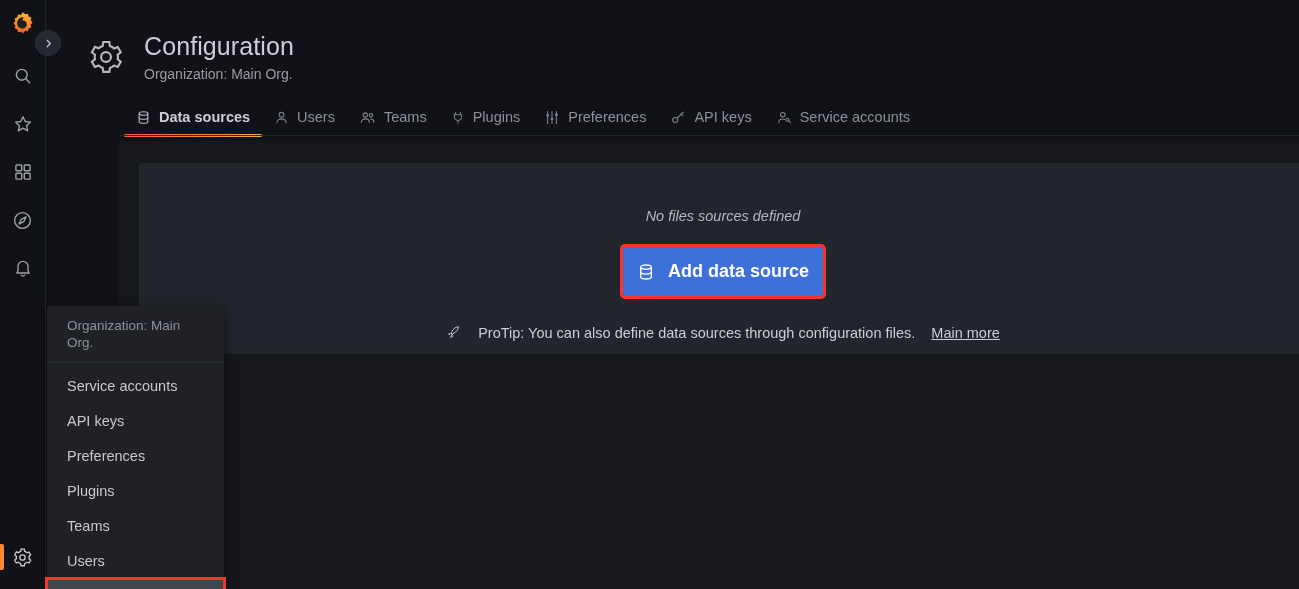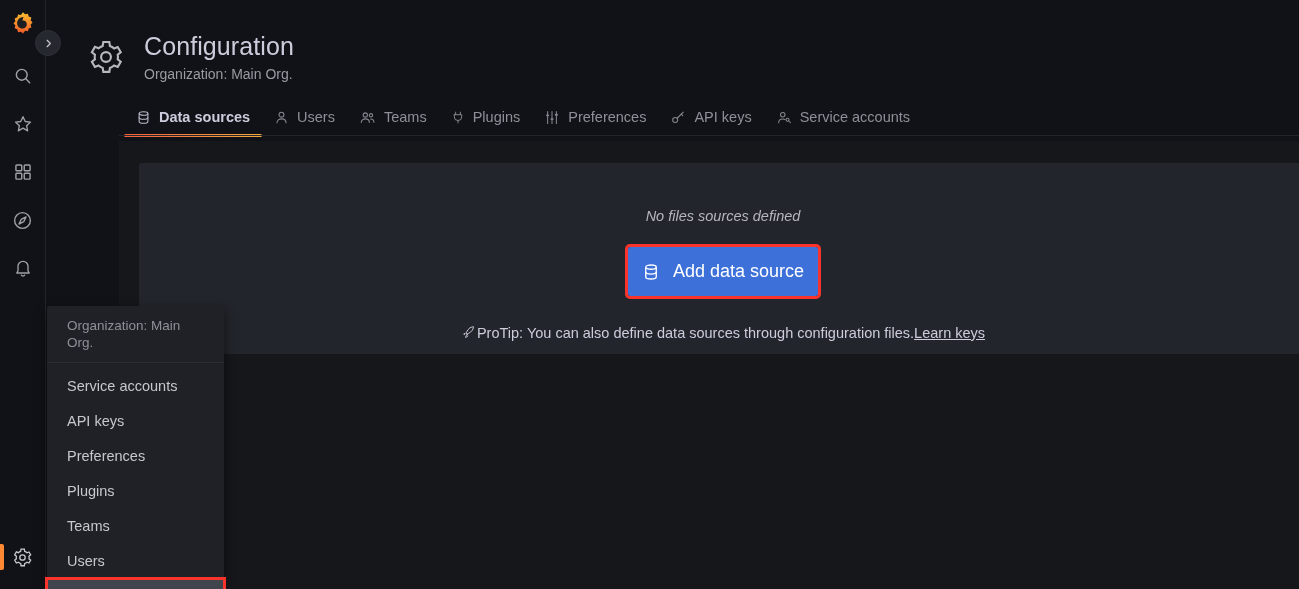--- a/index.html
+++ b/index.html
@@ -180,35 +180,35 @@
   }
   .add-ds-btn {
     margin-top: 22px;
     position: relative;
     display: inline-flex;
     align-items: center;
     gap: 13px;
     background: #3d71d9;
     color: #ffffff;
     font-size: 18px;
-    font-weight: 400;
+    font-weight: 700;
     padding: 14px 14px;
     border: none;
     border-radius: 2px;
     cursor: pointer;
     font-family: "Liberation Sans", sans-serif;
     outline: 3px solid #f8342d;
     outline-offset: 0px;
   }
   .add-ds-btn .btn-icon { display: flex; align-items: center; }
   .protip {
     margin-top: 29px;
     display: flex;
     align-items: center;
-    gap: 0;
+    gap: 16px;
     font-size: 14.5px;
     color: #ccccdc;
   }
   .protip a {
     color: #ccccdc;
     text-decoration: underline;
   }
 
   
   .popup {
@@ -446,21 +446,21 @@
 
           <div class="protip">
             <span style="display:flex;align-items:center;">
               <svg width="16" height="16" viewBox="0 0 24 24" fill="none" stroke="#ccccdc" stroke-width="1.5" stroke-linecap="round" stroke-linejoin="round">
                 <path d="M10.2 14.8c-1.2-1.2-1.2-1.2-2.4-2.4 0 0 1.3-5 5.3-7.8 2.6-1.8 5.6-2 5.6-2s-.2 3-2 5.6c-2.8 4-7.8 5.3-7.8 5.3z"></path>
                 <path d="M8.2 15.6c-1 1-1.4 3-1.4 3s2-.4 3-1.4"></path>
                 <path d="M6.2 12.6L4 13.4l1.4 1.4"></path>
               </svg>
             </span>
             <span>ProTip: You can also define data sources through configuration files.</span>
-            <a href="#">Learn keys</a>
+            <a href="#">Main more</a>
           </div>
 
         </div>
       </div>
     </div>
 
   </div>
 
   <div class="popup">
 

